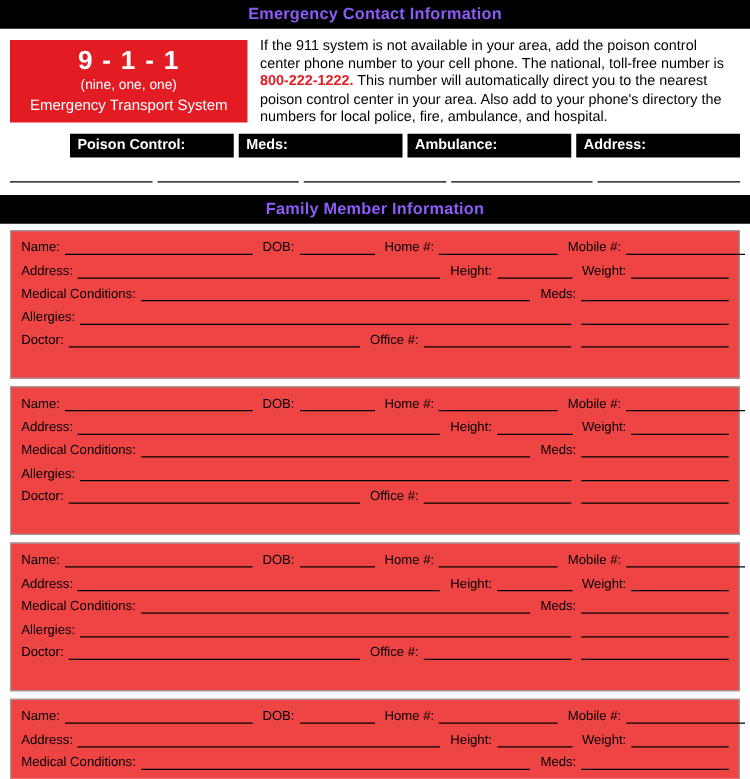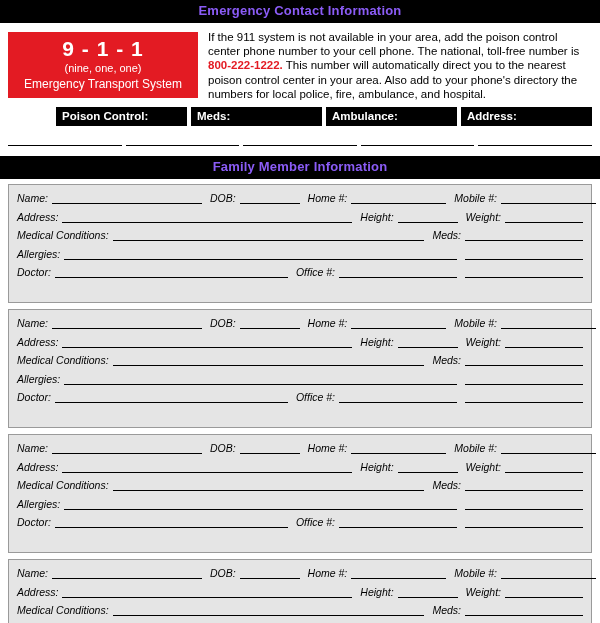--- a/index.html
+++ b/index.html
@@ -114,25 +114,24 @@
 
   .spacer-10 { height: 10px; }
 
   
   .cards {
     padding: 5px 8px 0 8px;
     box-sizing: border-box;
   }
   .card {
     border: 1px solid #9a9a9a;
-    background: #e5e5e5;
+    background: #ef4444;
     box-sizing: border-box;
     padding: 7px 8px 6px 8px;
     margin-bottom: 6px;
-    font-style: italic;
   }
   .row {
     display: flex;
     align-items: flex-end;
     font-size: 10.5px;
     line-height: 12px;
     margin-bottom: 6.5px;
     white-space: nowrap;
   }
   .row:last-child { margin-bottom: 18px; }

